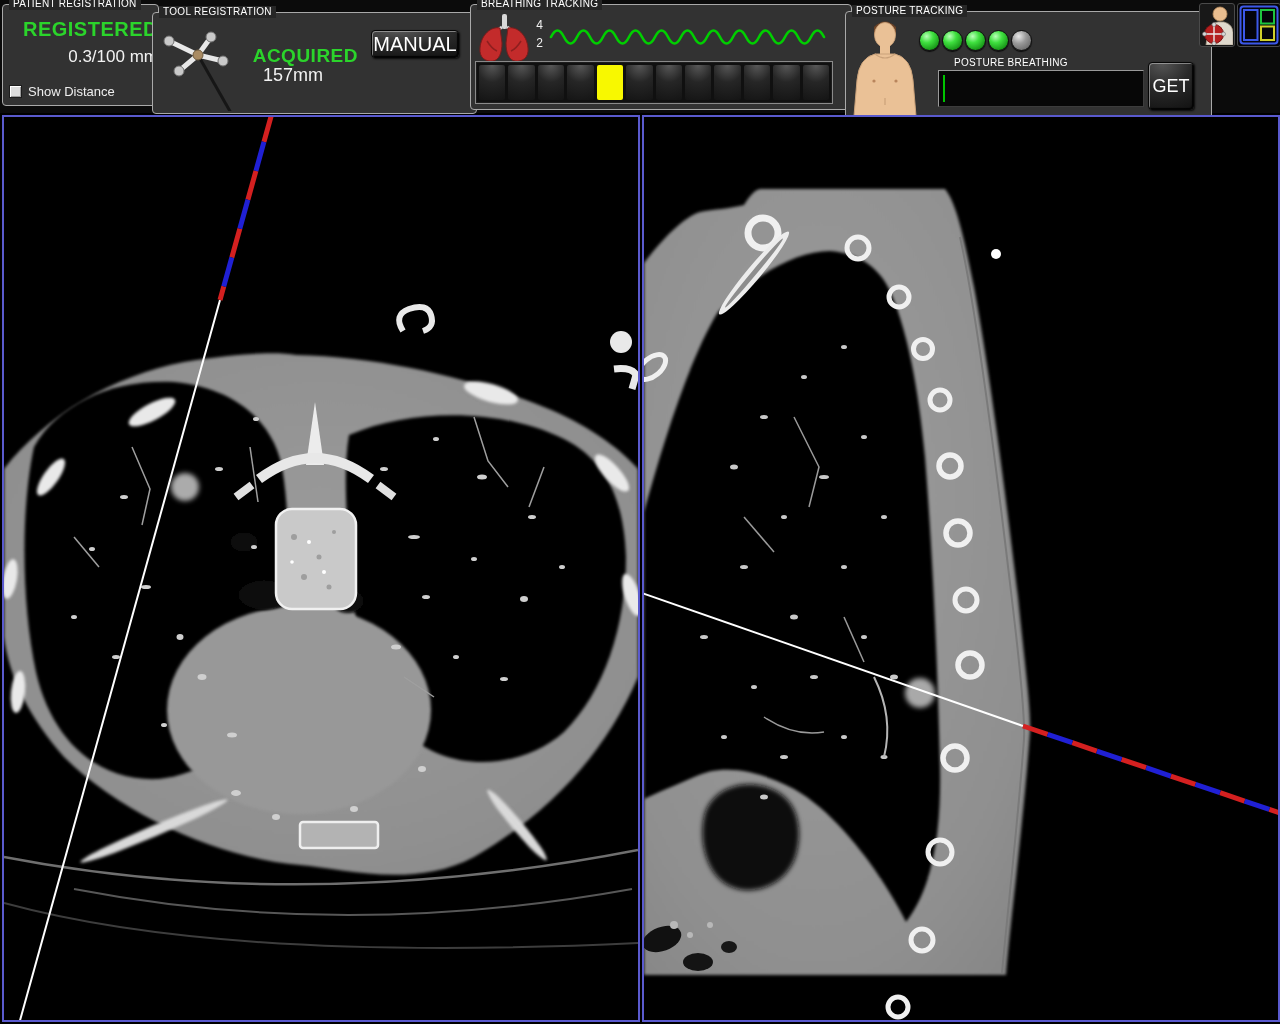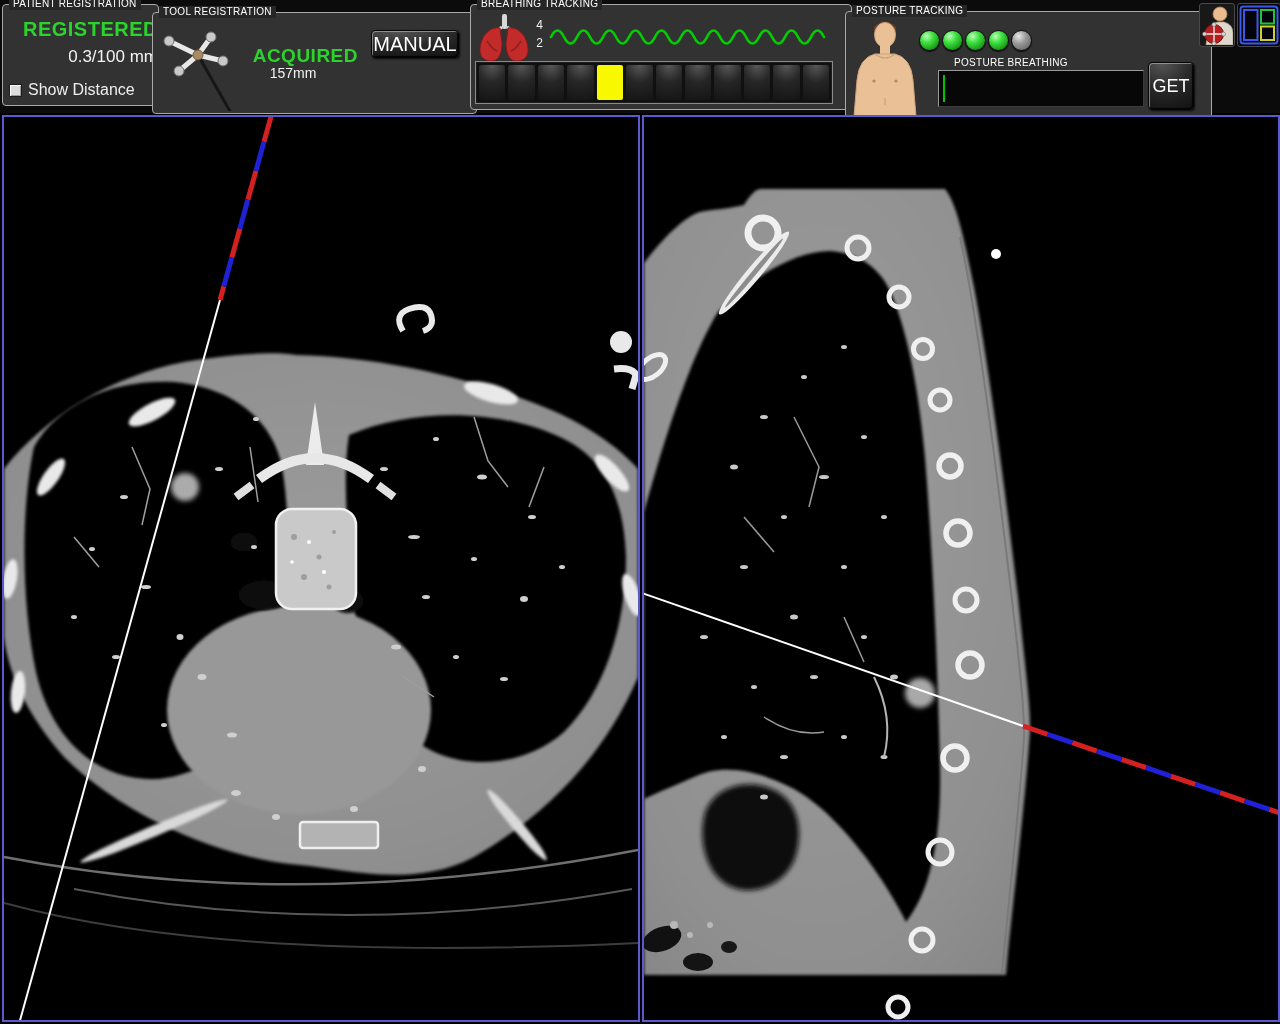--- a/index.html
+++ b/index.html
@@ -13,21 +13,21 @@
   .gbox{position:absolute;background:#323232;border:1px solid #a9a9a9;border-radius:4px;padding-left:12px;}
   .gbox .gtitle{
     position:absolute;top:-7px;left:6px;font-size:10px;line-height:12px;color:#fff;
     background:#262626;padding:0 4px;white-space:nowrap;letter-spacing:.3px;
   }
   .status-green{position:absolute;text-align:right;font-size:20px;font-weight:bold;color:#2bd42b;letter-spacing:.5px;}
   .value-white{position:absolute;text-align:center;font-size:17px;color:#f2f2f2;}
   .cb-row{position:absolute;left:6px;bottom:6px;display:flex;align-items:center;gap:6px;}
   .cb-box{width:11px;height:11px;background:#dcdcdc;border:1px solid #1d1d1d;
     box-shadow:inset 1px 1px 0 #fff, inset -1px -1px 0 #9a9a9a;}
-  .cb-label{font-size:16px;color:#eee;}
+  .cb-label{font-size:13px;color:#eee;}
   .key{
     position:absolute;display:flex;align-items:center;justify-content:center;
     background:radial-gradient(140% 120% at 30% 0%, #565656 0%, #2a2a2a 45%, #101010 100%);
     border:1px solid #050505;border-radius:4px;color:#fff;cursor:pointer;
     box-shadow:inset 1px 1px 0 rgba(200,200,200,.55), inset -1px -1px 1px rgba(0,0,0,.9), 1px 1px 2px rgba(0,0,0,.8);
   }
   .scale-num{position:absolute;font-size:12px;color:#f0f0f0;width:14px;text-align:right;}
   .segbar{
     position:absolute;display:flex;gap:3px;padding:3px;background:#101010;
     border:1px solid #8a8a8a;box-shadow:inset 0 0 0 1px #1c1c1c;box-sizing:border-box;
@@ -79,21 +79,21 @@
       <g fill="#c9c9c9" stroke="#6f6f6f" stroke-width="1">
         <circle cx="14" cy="20" r="5"></circle>
           <circle cx="56" cy="16" r="5"></circle>
         <circle cx="68" cy="40" r="5"></circle>
           <circle cx="24" cy="50" r="5"></circle>
       </g>
       <circle cx="43" cy="34" r="5" fill="#a98b63" stroke="#6f5b3e" stroke-width="1"></circle>
     </svg>
     <div class="status-green" style="left:75px;top:32px;width:130px;font-size:19px;">ACQUIRED</div>
     <button class="key" style="left:218px;top:17px;width:88px;height:28px;font-size:20px;">MANUAL</button>
-    <div class="value-white" style="left:75px;top:52px;width:130px;font-size:14px;">157mm</div>
+    <div class="value-white" style="left:75px;top:52px;width:130px;font-size:18px;">157mm</div>
   </div>
 
   <div class="gbox" style="left:470px;top:4px;width:368px;height:104px;">
     <span class="gtitle">BREATHING TRACKING</span>
     <svg style="position:absolute;left:6px;top:8px;" width="54" height="50" viewBox="0 0 54 50">
       <rect x="25" y="1" width="5" height="15" rx="2" fill="#d8d8d8"></rect>
       <path d="M25,14 L14,22 M30,14 L41,22" stroke="#d8d8d8" stroke-width="3" fill="none"></path>
       <path d="M23,15 C14,13 4,22 3,35 C2,45 9,49 16,48 C22,47 25,40 25,30 Z" fill="#c32b2b" stroke="#7e1b1b" stroke-width="1"></path>
       <path d="M31,15 C40,13 50,22 51,35 C52,45 45,49 38,48 C32,47 29,40 29,30 Z" fill="#c32b2b" stroke="#7e1b1b" stroke-width="1"></path>
       <path d="M10,28 q5,8 10,10 M44,28 q-5,8 -10,10" stroke="#8e1f1f" stroke-width="1.5" fill="none"></path>

